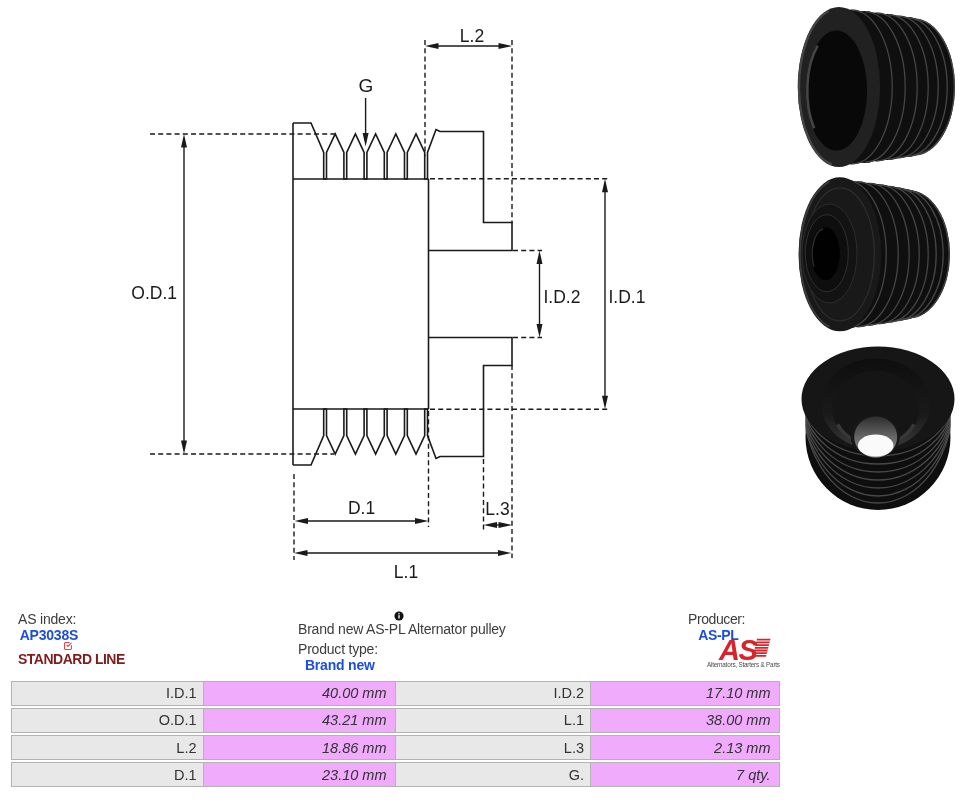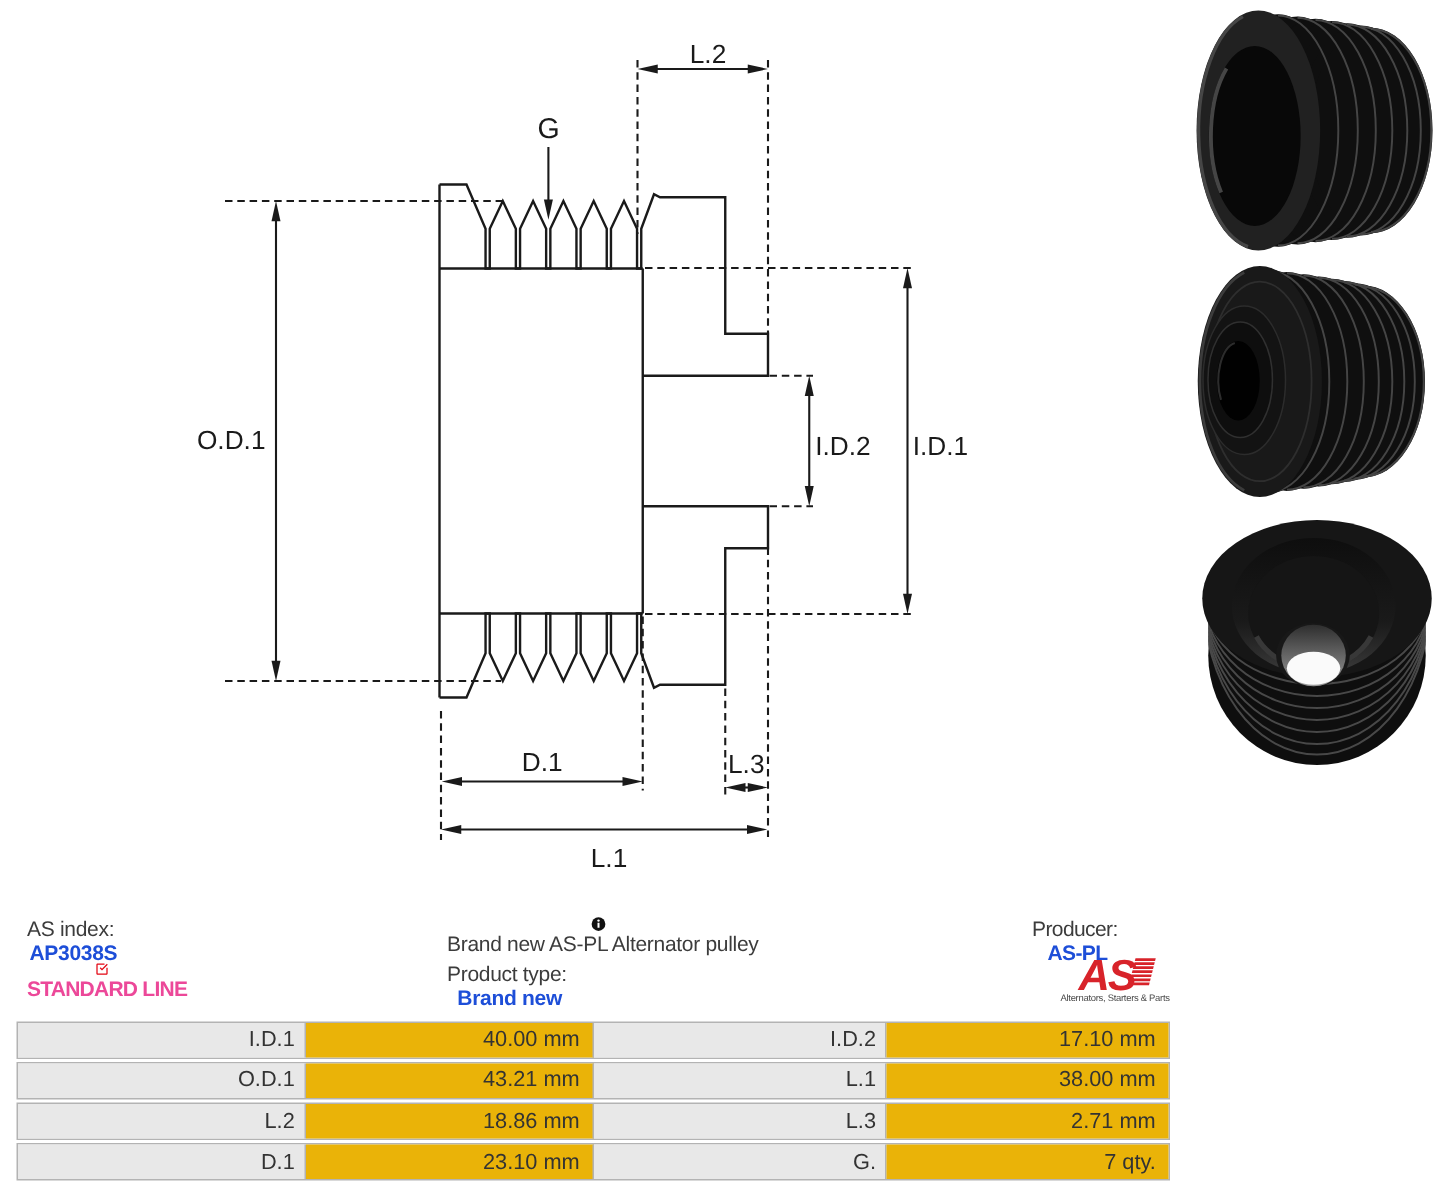--- a/index.html
+++ b/index.html
@@ -6,29 +6,29 @@
   body{width:962px;height:802px;position:relative;overflow:hidden;
        font-family:"Liberation Sans",sans-serif;}
   .abs{position:absolute;}
   .row{position:absolute;left:10.5px;width:769px;height:25.4px;
        border:1px solid #b3b3b3;box-sizing:border-box;display:flex;
        font-size:14.5px;color:#333;}
   .row .c{box-sizing:border-box;display:flex;align-items:center;
           justify-content:flex-end;padding-right:8px;}
   .row .lab{padding-right:6px;}
   .lab{background:#e8e8e8;border-right:1px solid #b3b3b3;}
-  .val{background:#eab308;}
+  .val{background:#f0abfc;font-style:italic;}
   .l1{width:192px;}
   .v1{width:192px;border-right:1px solid #b3b3b3;}
   .l2{width:195.5px;}
   .v2{flex:1;padding-left:48px;}
   .inforow{position:absolute;font-size:14px;letter-spacing:-0.2px;color:#3c3c3c;
            display:flex;align-items:center;flex-direction:column;}
   .inforow b{color:#1d4ed8;}
-  .red{color:#ec4899;font-weight:bold;}
+  .red{color:#7f1d1d;font-weight:bold;}
 </style>
 </head>
 <body>
 
 <svg class="abs" style="left:0;top:0" width="780" height="600" viewBox="0 0 780 600">
   <g fill="none" stroke="#1a1a1a" stroke-width="1.6" stroke-linejoin="miter">
 
     <path d="M293,123 L311,123 L323.7,152.5 L323.7,179 L326.5,179 L326.5,152.5 L335.2,134 L343.9,152.5 L343.9,179 L346.7,179 L346.7,152.5 L355.4,134 L364.1,152.5 L364.1,179 L366.9,179 L366.9,152.5 L375.6,134 L384.3,152.5 L384.3,179 L387.1,179 L387.1,152.5 L395.8,134 L404.5,152.5 L404.5,179 L407.3,179 L407.3,152.5 L416,134 L424.7,152.5 L424.7,179 L427.5,179 L427.5,152.5 L436,129.5 L440,131.5 L483.5,131.5 L483.5,222.5 L512,222.5 L512,250.5 L428.5,250.5"></path>
     <path d="M293,465 L311,465 L323.7,435.5 L323.7,409 L326.5,409 L326.5,435.5 L335.2,454 L343.9,435.5 L343.9,409 L346.7,409 L346.7,435.5 L355.4,454 L364.1,435.5 L364.1,409 L366.9,409 L366.9,435.5 L375.6,454 L384.3,435.5 L384.3,409 L387.1,409 L387.1,435.5 L395.8,454 L404.5,435.5 L404.5,409 L407.3,409 L407.3,435.5 L416,454 L424.7,435.5 L424.7,409 L427.5,409 L427.5,435.5 L436,458.5 L440,456.5 L483.5,456.5 L483.5,365.5 L512,365.5 L512,337.5 L428.5,337.5"></path>
 
@@ -247,20 +247,20 @@
 <div class="row" style="top:707.7px;">
   <div class="c lab l1">O.D.1</div>
     <div class="c val v1">43.21 mm</div>
   <div class="c lab l2">L.1</div>
     <div class="c val v2">38.00 mm</div>
 </div>
 <div class="row" style="top:734.9px;">
   <div class="c lab l1">L.2</div>
     <div class="c val v1">18.86 mm</div>
   <div class="c lab l2">L.3</div>
-    <div class="c val v2">2.71 mm</div>
+    <div class="c val v2">2.13 mm</div>
 </div>
 <div class="row" style="top:762.1px;">
   <div class="c lab l1">D.1</div>
     <div class="c val v1">23.10 mm</div>
   <div class="c lab l2">G.</div>
     <div class="c val v2">7 qty.</div>
 </div>
 
 </body></html>

